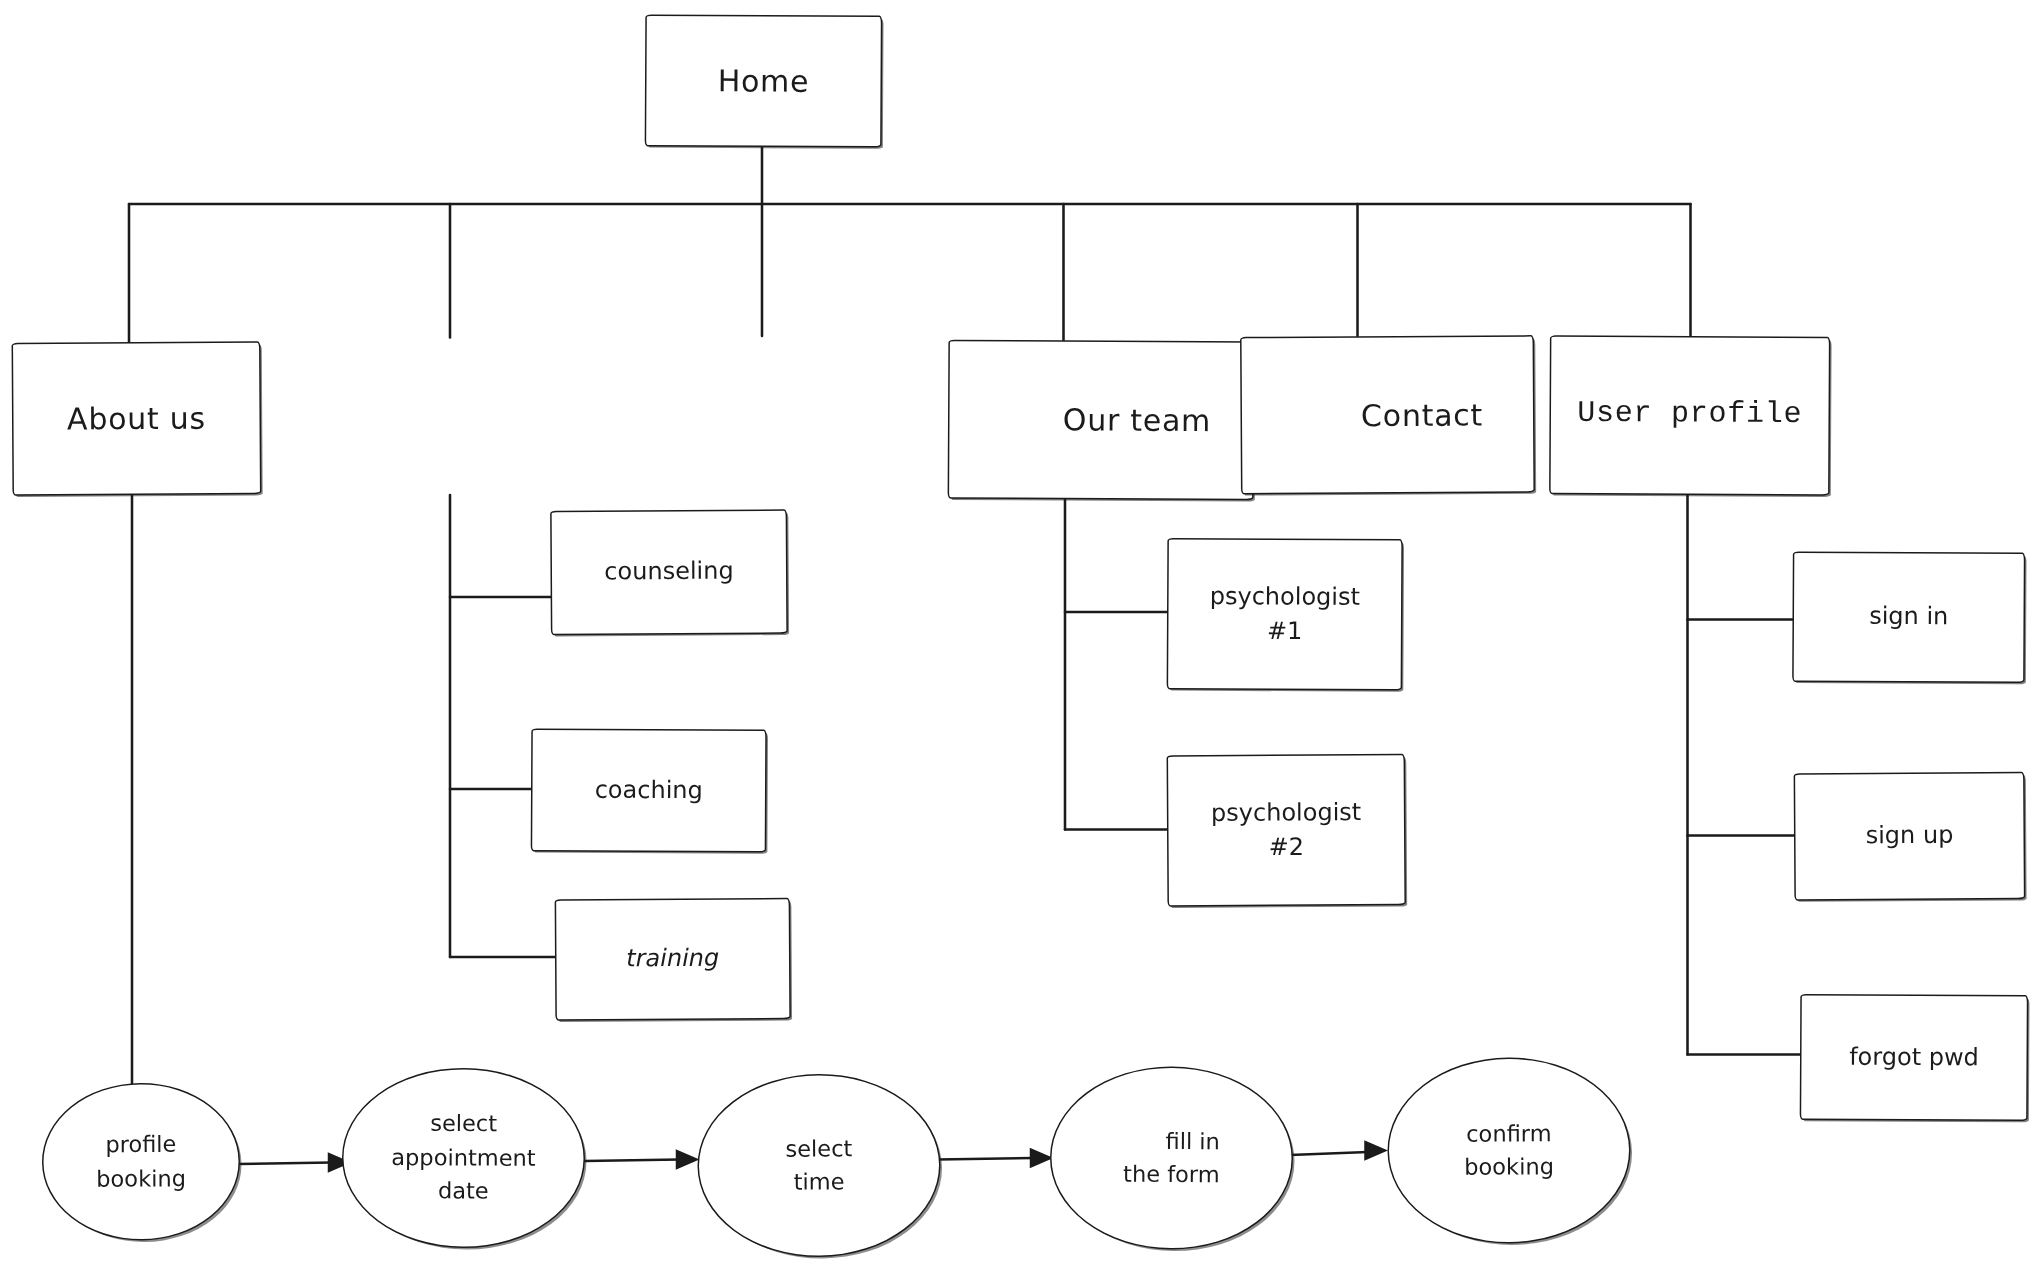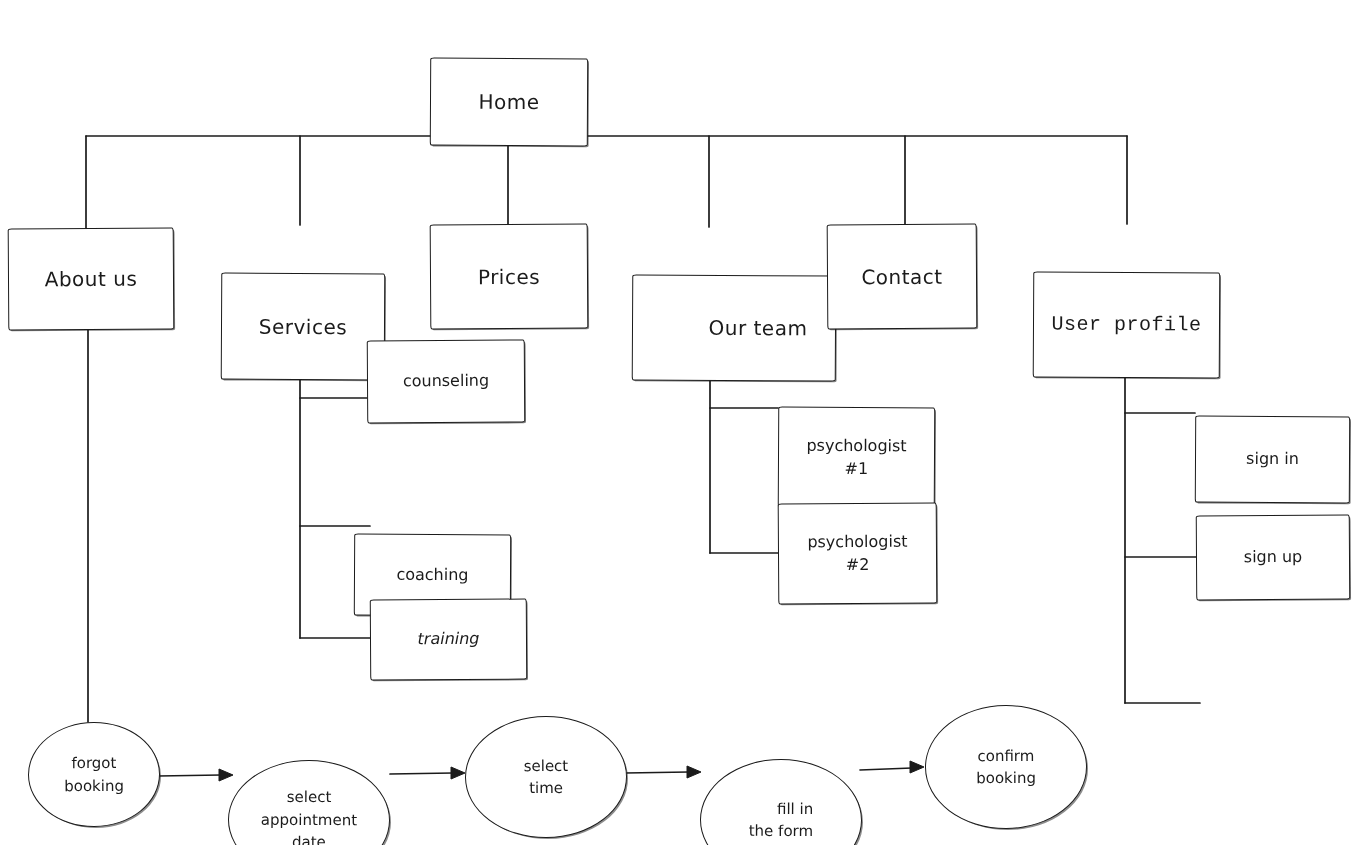--- a/index.html
+++ b/index.html
@@ -36,29 +36,29 @@
     border: 1.8px solid #1b1b1b;
     border-radius: 50%;
     box-shadow: 2px 2px 0 -1px rgba(27,27,27,0.5);
   }
   .lvl1 { font-size: 20px; letter-spacing: 0.5px; }
   .lvl2 { font-size: 16px; }
   .step { font-size: 15px; line-height: 1.5; }
 
   
   .r1 { transform: rotate(-0.35deg); }
-  .r2 { transform: rotate(0.3deg); margin-top: 48px; }
+  .r2 { transform: rotate(0.3deg); }
 
   
   #home        { left: 430px; top: 10px;  width: 156px; height: 86px; }
   #about-us    { left: 8px;   top: 228px; width: 164px; height: 100px; }
   #services    { left: 221px; top: 225px; width: 162px; height: 105px; }
   #prices      { left: 430px; top: 224px; width: 156px; height: 103px; }
   #our-team    { left: 632px; top: 227px; width: 154px; height: 104px; padding-left: 48px; }
-  #contact     { left: 827px; top: 224px; width: 148px; height: 103px; }
+  #contact     { left: 827px; top: 224px; width: 148px; height: 103px; padding-left: 46px; }
   #user-profile{ left: 1033px;top: 224px; width: 185px; height: 104px; font-family: Liberation Mono, monospace; }
 
   #counseling  { left: 367px; top: 340px; width: 156px; height: 81px; }
   #coaching    { left: 354px; top: 486px; width: 155px; height: 80px; }
   #training    { left: 370px; top: 599px; width: 155px; height: 79px; font-style: italic; }
 
   #psychologist-1 { left: 778px; top: 359px; width: 155px; height: 99px; }
   #psychologist-2 { left: 778px; top: 503px; width: 157px; height: 99px; }
 
   #sign-in     { left: 1195px; top: 368px; width: 153px; height: 85px; }
@@ -119,39 +119,38 @@
     </g>
     <g>
       <line x1="860" y1="770" x2="912" y2="768"></line>
       <polygon points="924,767 910,761 910,773"></polygon>
     </g>
   </svg>
 
   <div class="node box lvl1 r2" id="home">Home</div>
 
   <div class="node box lvl1 r1" id="about-us">About us</div>
-  <div class="node box lvl1 r2" id="services">Services</div>
-  <div class="node box lvl1 r1" id="prices">Prices</div>
   <div class="node box lvl1 r2" id="our-team">Our team</div>
   <div class="node box lvl1 r1" id="contact">Contact</div>
   <div class="node box lvl1 r2" id="user-profile">User profile</div>
 
   <div class="node box lvl2 r1" id="counseling">counseling</div>
   <div class="node box lvl2 r2" id="coaching">coaching</div>
   <div class="node box lvl2 r1" id="training">training</div>
 
   <div class="node box lvl2 r2" id="psychologist-1">psychologist
 #1</div>
   <div class="node box lvl2 r1" id="psychologist-2">psychologist
 #2</div>
 
   <div class="node box lvl2 r2" id="sign-in">sign in</div>
   <div class="node box lvl2 r1" id="sign-up">sign up</div>
+  <div class="node box lvl2 r2" id="forgot-pwd">forgot pwd</div>
 
-  <div class="node ellipse step r1" id="online-booking">forgot
+  <div class="node ellipse step r1" id="online-booking">profile
 booking</div>
   <div class="node ellipse step r2" id="select-appointment-date">select
 appointment
 date</div>
   <div class="node ellipse step r1" id="select-time">select
 time</div>
   <div class="node ellipse step r2" id="fill-in-the-form">fill in
 the form</div>
   <div class="node ellipse step r1" id="confirm-booking">confirm
 booking</div>

